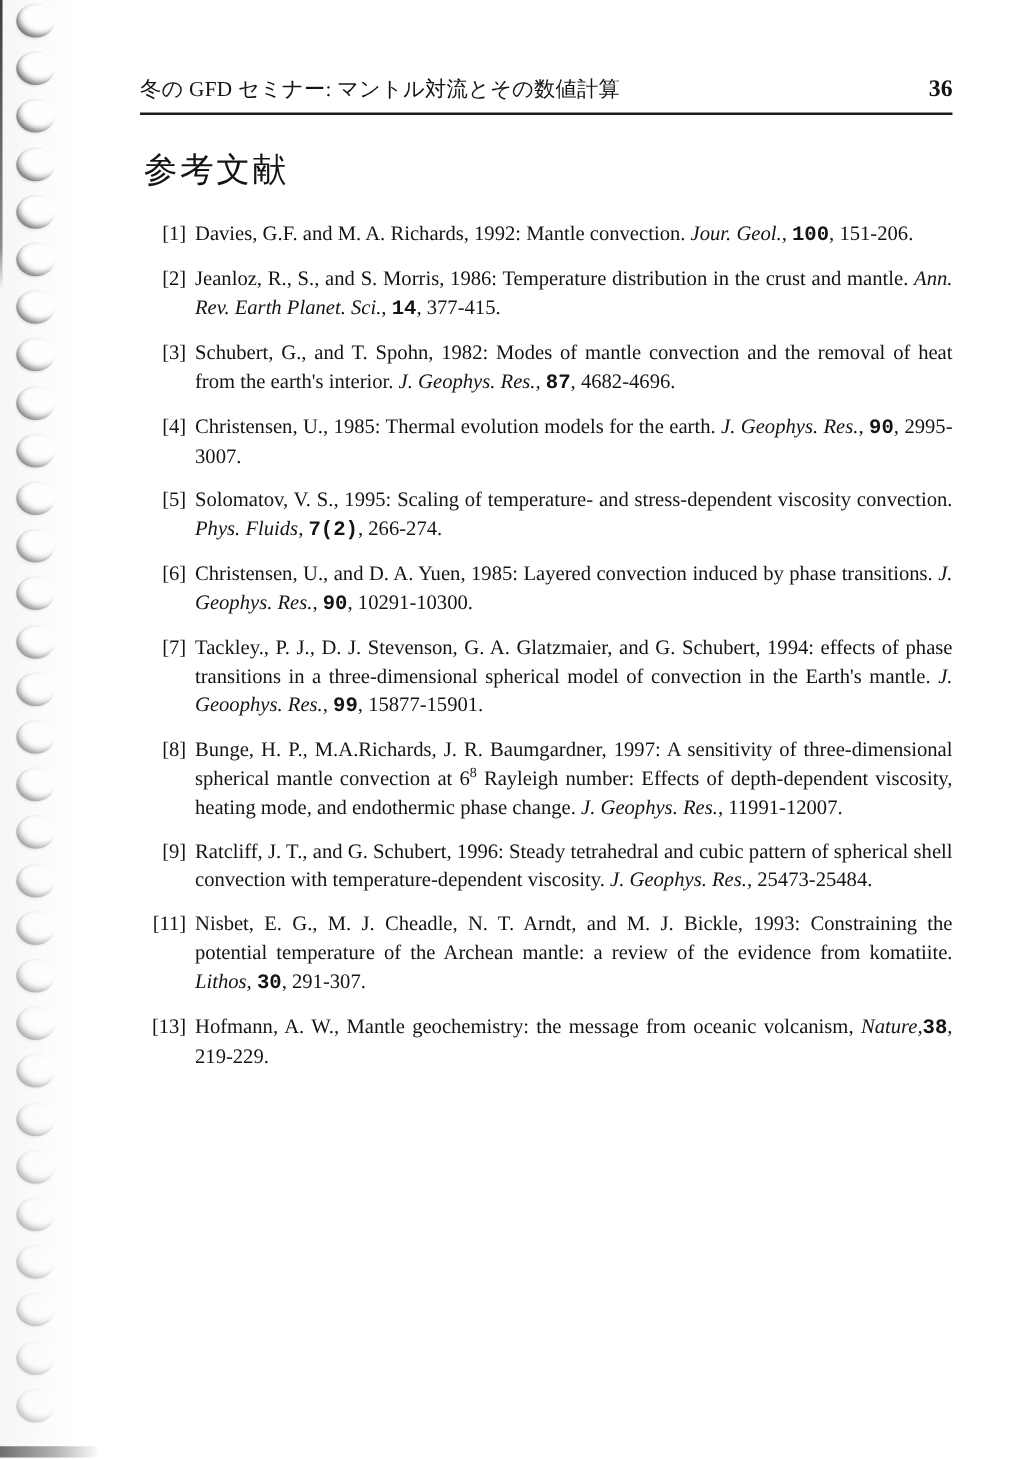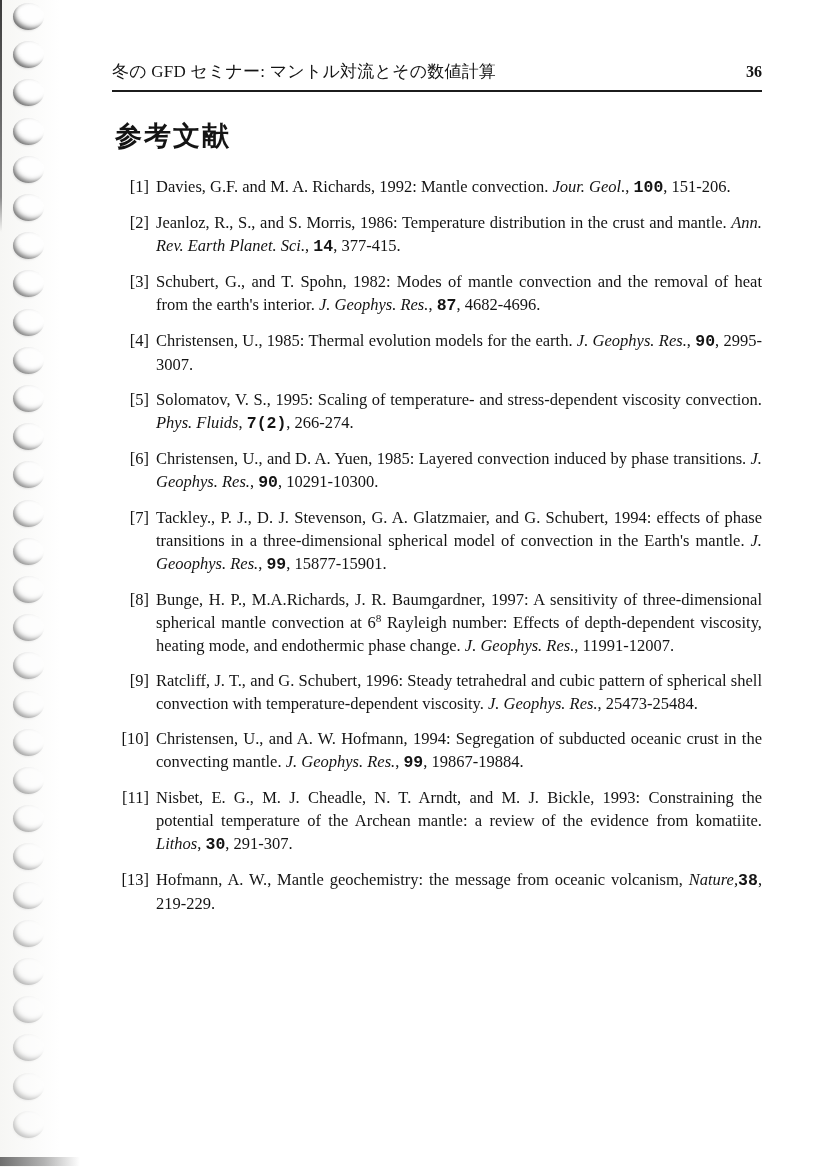--- a/index.html
+++ b/index.html
@@ -36,24 +36,24 @@
   }
 
   .content { position: absolute; left: 112px; top: 0; width: 650px; }
 
   .page-header {
     display: flex; justify-content: space-between; align-items: baseline;
     margin-top: 60px; padding-bottom: 7px;
     border-bottom: 2px solid #1c1c1c;
   }
   .running-title { font-size: 17px; letter-spacing: 0.2px; }
-  .page-number { font-size: 16px; font-weight: bold; }
+  .page-number { font-size: 19px; font-weight: bold; }
 
   .section-title {
-    font-size: 27px; font-weight: bold;
+    font-size: 27px; font-weight: normal;
     margin: 26px 0 0 3px; padding: 0;
     font-family: "Liberation Sans", "DejaVu Sans", sans-serif;
     letter-spacing: 2px;
   }
 
   .ref-list { margin-top: 21px; }
   .ref-item {
     display: flex; gap: 7px;
     font-size: 16.5px; line-height: 23px;
     margin-bottom: 12px;
@@ -158,24 +158,20 @@
   <div class="ref-item">
     <span class="ref-label">[8]</span>
     <span class="ref-text"><span>Bunge, H. P., M.A.Richards, J. R. Baumgardner, 1997: A sensitivity of three-dimensional spherical mantle convection at 6</span><span class="sup">8</span><span> Rayleigh number: Effects of depth-dependent viscosity, heating mode, and endothermic phase change. </span><span class="it">J. Geophys. Res.</span><span>, 11991-12007.</span></span>
   </div>
 
   <div class="ref-item">
     <span class="ref-label">[9]</span>
     <span class="ref-text"><span>Ratcliff, J. T., and G. Schubert, 1996: Steady tetrahedral and cubic pattern of spherical shell convection with temperature-dependent viscosity. </span><span class="it">J. Geophys. Res.</span><span>, 25473-25484.</span></span>
   </div>
 
-  <div class="ref-item">
-    <span class="ref-label">[10]</span>
-    <span class="ref-text"><span>Christensen, U., and A. W. Hofmann, 1994: Segregation of subducted oceanic crust in the convecting mantle. </span><span class="it">J. Geophys. Res.</span><span>, </span><span class="bf">99</span><span>, 19867-19884.</span></span>
-  </div>
 
   <div class="ref-item">
     <span class="ref-label">[11]</span>
     <span class="ref-text"><span>Nisbet, E. G., M. J. Cheadle, N. T. Arndt, and M. J. Bickle, 1993: Constraining the potential temperature of the Archean mantle: a review of the evidence from komatiite. </span><span class="it">Lithos</span><span>, </span><span class="bf">30</span><span>, 291-307.</span></span>
   </div>
 
 
   <div class="ref-item">
     <span class="ref-label">[13]</span>
     <span class="ref-text"><span>Hofmann, A. W., Mantle geochemistry: the message from oceanic volcanism, </span><span class="it">Nature,</span><span class="bf">38</span><span>, 219-229.</span></span>

